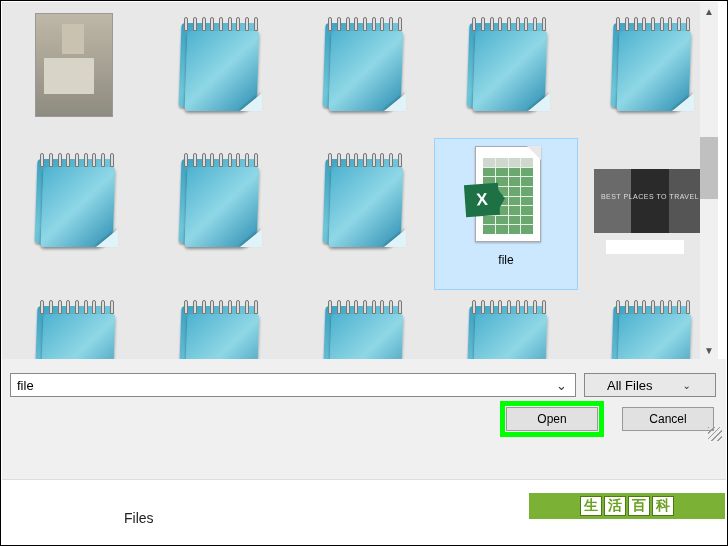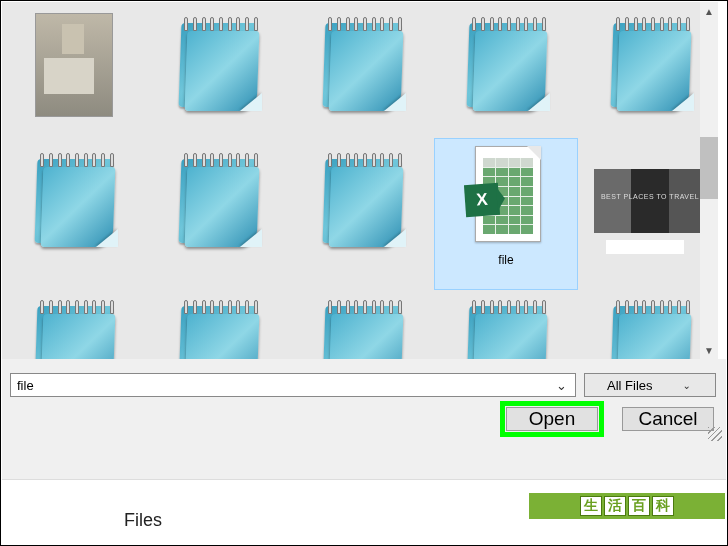--- a/index.html
+++ b/index.html
@@ -53,28 +53,28 @@
   .excel .grid-ov i.h{background:#cfd8cf;}
   .excel .badge{position:absolute;left:0;top:38px;width:34px;height:32px;background:#1e7145;transform:rotate(-4deg);display:flex;align-items:center;justify-content:center;color:#fff;font-weight:bold;font-size:17px;}
   .excel .badge::before{content:"";position:absolute;right:-6px;top:4px;width:0;height:0;border-top:12px solid transparent;border-bottom:12px solid transparent;border-left:8px solid #1e7145;}
 
   
   .bottombar { position:absolute; left:1px; top:358px; right:1px; height:120px; background:#f0f0f0; }
   .namebox { position:absolute; left:8px; top:14px; width:566px; height:24px; border:1px solid #888; background:#fff; display:flex; align-items:center; padding:0 6px; justify-content:space-between; }
   .namebox span { font-size:13px; }
   .dd-arrow { font-size:10px; color:#333; padding:0 2px;}
   .filterbox { position:absolute; left:582px; top:14px; width:132px; height:24px; border:1px solid #888; background:#e8e8e8; display:flex; align-items:center; justify-content:space-between; padding:0 22px; font-size:13px;}
-  .btn { position:absolute; top:48px; width:92px; height:24px; border:1px solid #999; background:#e1e1e1; font-size:19px; display:flex; align-items:center; justify-content:center; cursor:pointer;}
+  .btn { position:absolute; top:48px; width:92px; height:24px; border:1px solid #999; background:#e1e1e1; font-size:12px; display:flex; align-items:center; justify-content:center; cursor:pointer;}
   .btn.open { left:504px; }
   .btn.cancel { left:620px; }
   .hl-open { position:absolute; left:498px; top:42px; width:104px; height:36px; border:5px solid #00ff00; pointer-events:none; }
   .resize-grip { position:absolute; right:4px; bottom:38px; width:14px; height:14px; background: repeating-linear-gradient(135deg, #999 0 1px, transparent 1px 4px); }
 
   .explorer-footer { position:absolute; left:1px; top:478px; right:1px; height:60px; background:#fff; border-top:1px solid #ddd;}
-  .explorer-footer .tab { position:absolute; left:122px; top:30px; font-size:18px; color:#222; }
+  .explorer-footer .tab { position:absolute; left:122px; top:30px; font-size:14px; color:#222; }
 
   
   .wm { position:absolute; right:2px; bottom:6px; width:196px; height:46px; }
   .wm .top{height:26px;background:#7bb135;display:flex;align-items:center;justify-content:center;gap:2px;}
   .wm .top b{display:inline-flex;width:22px;height:20px;border:1px solid #4b7a0f;background:#fff;color:#6aa020;align-items:center;justify-content:center;font-size:14px;font-weight:bold;}
   .wm .bot{height:20px;background:#d58a00;display:flex;align-items:center;justify-content:center;}
   .wm .bot a{color:#fff;font-size:12px;letter-spacing:1.5px;font-family:monospace;text-decoration:none;}
 </style>
 </head>
 <body>

